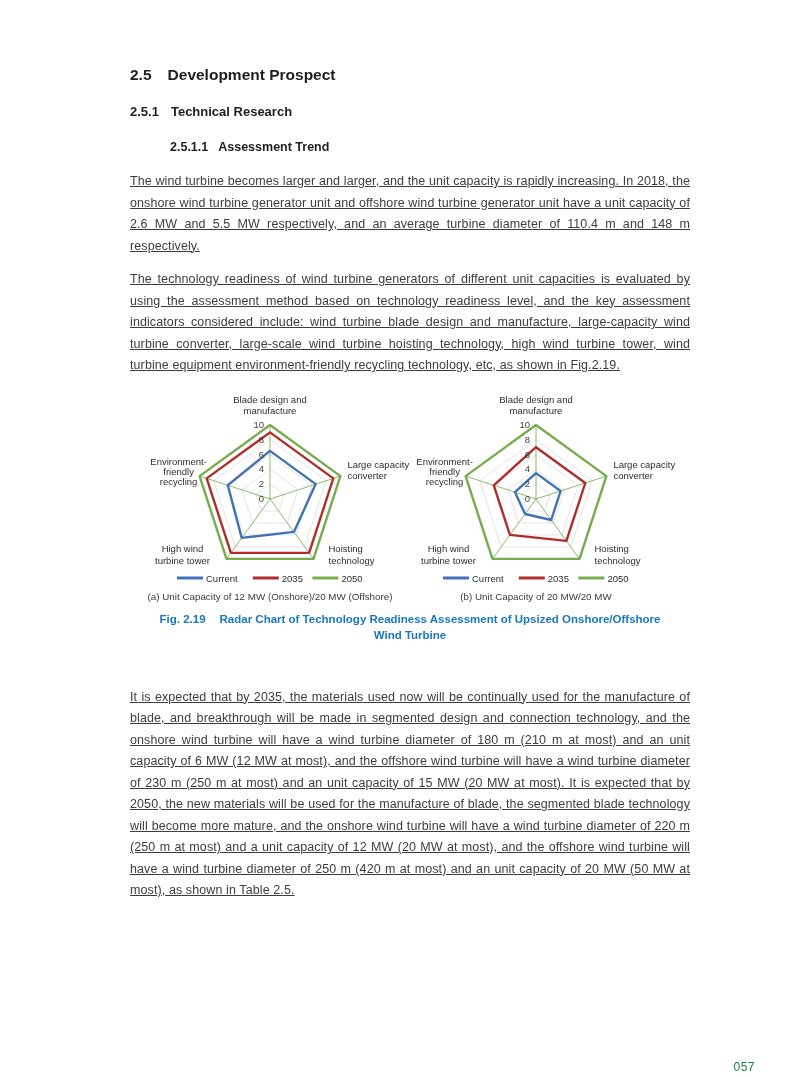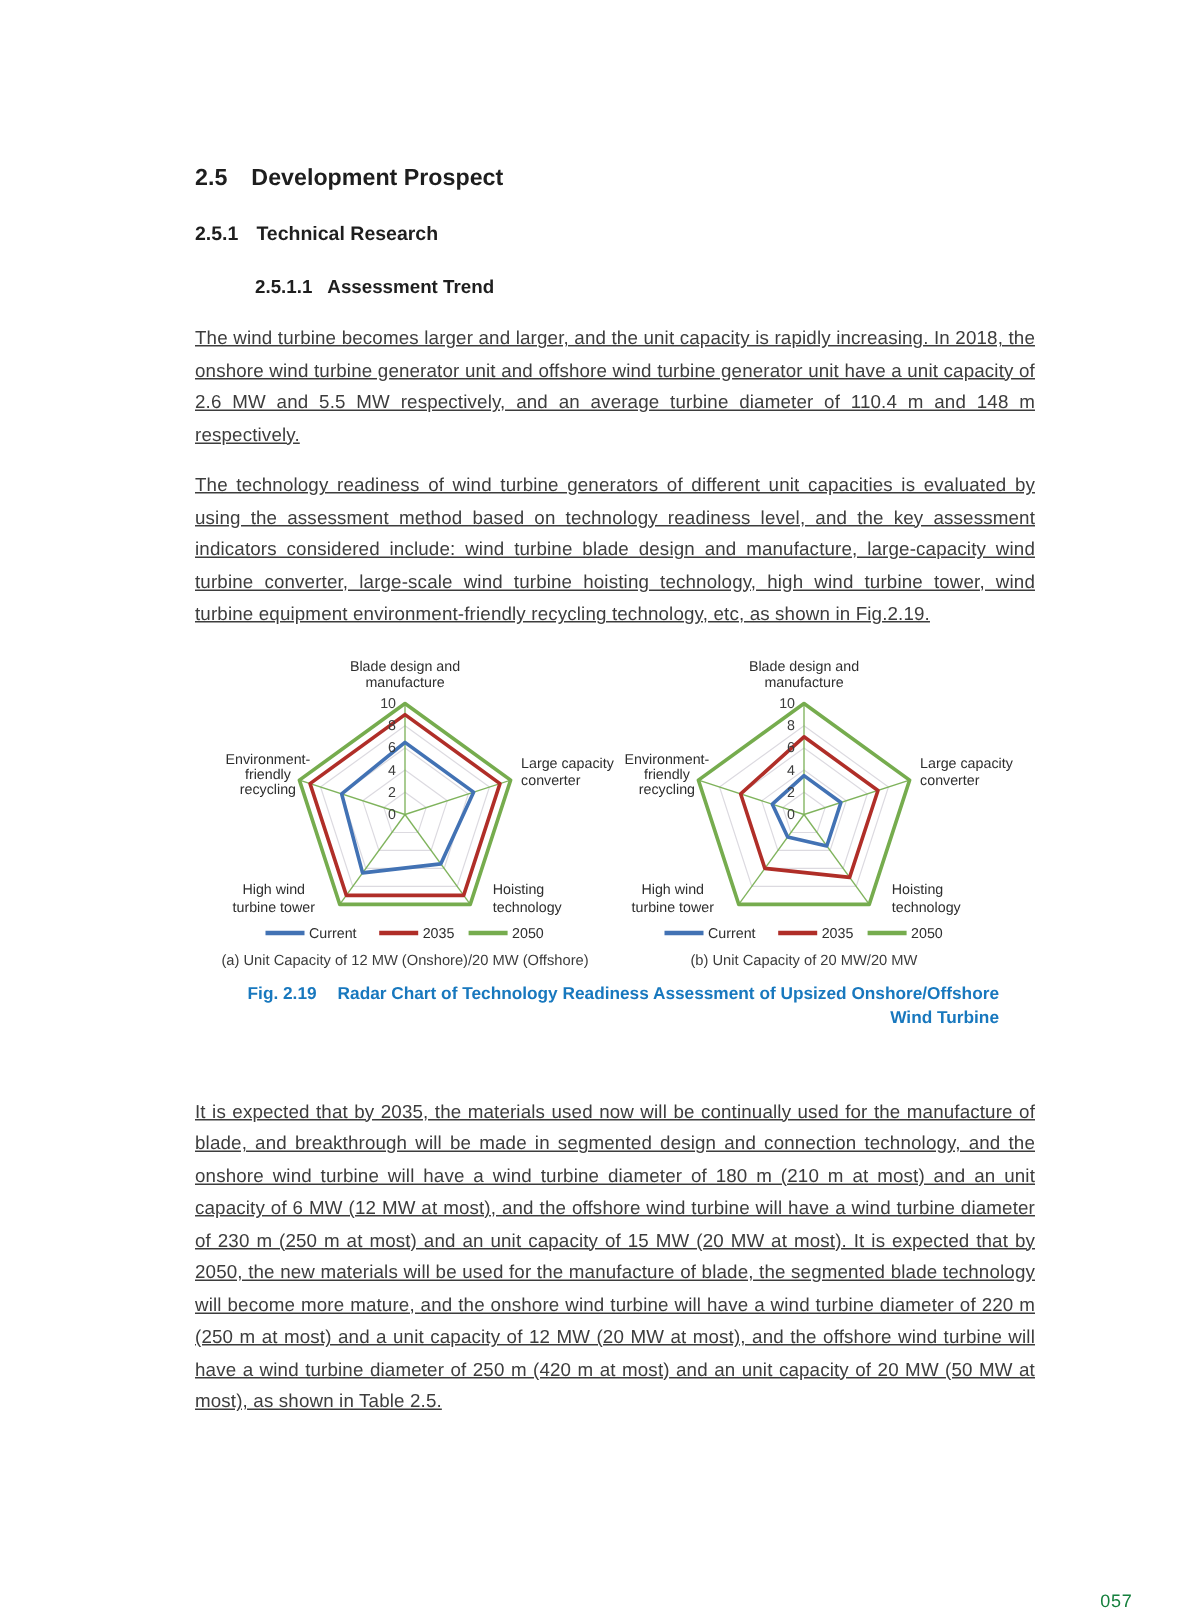--- a/index.html
+++ b/index.html
@@ -1,20 +1,20 @@
 <!DOCTYPE html>
 <html><head>
 <meta charset="utf-8">
 <style>
   html,body{margin:0;padding:0;background:#ffffff;}
   .page{
     position:relative;
     width:793px;height:1077px;
     box-sizing:border-box;
-    padding:110px 103px 0 130px;
+    padding:66px 103px 0 130px;
     background:#ffffff;
     font-family:"Liberation Sans", sans-serif;
     color:#3d3d3d;
     overflow:hidden;
   }
   h1,h2,h3{color:#1e1e1e;font-weight:bold;margin:0;}
   h1{font-size:15.5px;line-height:17px;}
   h2{font-size:13px;line-height:15px;margin-top:21px;}
   h3{font-size:12.5px;line-height:14px;margin-top:21px;}
   .num1{margin-right:16px;}
@@ -42,21 +42,21 @@
   .chart svg{display:block;overflow:visible;font-family:"Liberation Sans", sans-serif;}
   .subcaption{
     margin-top:2px;
     font-size:9.8px;
     color:#3b3b3b;
     text-align:center;
     white-space:nowrap;
   }
   .figcaption{
     margin-top:9px;
-    text-align:right;
+    text-align:center;
     font-size:11.5px;
     font-weight:bold;
     line-height:16px;
     color:#1878be;
     padding:0 24px;
   }
   .figlabel{margin-right:14px;}
   .pagenum{
     position:absolute;
     top:1060px;

